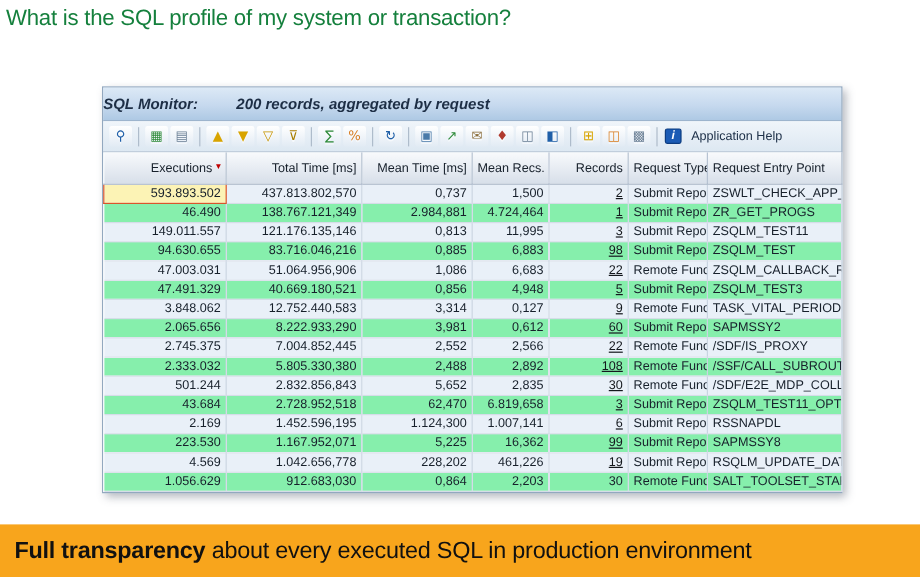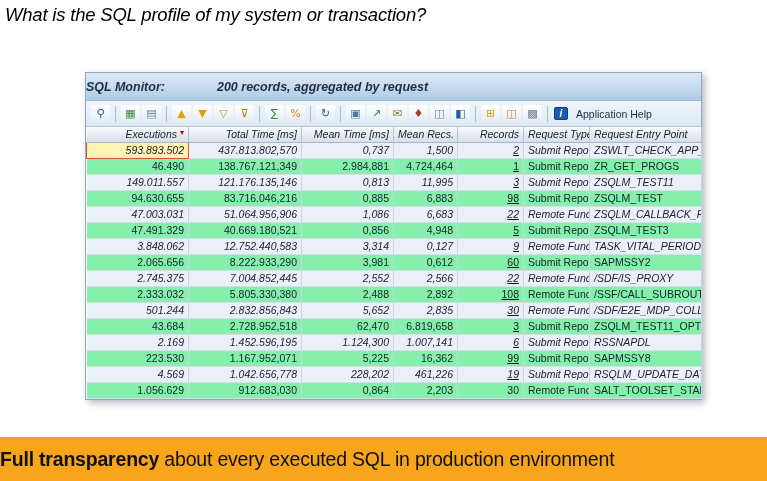--- a/index.html
+++ b/index.html
@@ -1,69 +1,69 @@
 <!DOCTYPE html>
 <html><head>
 <meta charset="utf-8">
 <style>
   * { margin:0; padding:0; box-sizing:border-box; }
   html,body { width:767px; height:481px; background:#ffffff; overflow:hidden;
               font-family:"Liberation Sans","DejaVu Sans",sans-serif; }
   .stage { position:relative; width:767px; height:481px; background:#fff; }
 
   
-  .heading { position:absolute; left:5px; top:2px; color:#000000;font-style:italic; }
+  .heading { position:absolute; left:5px; top:2px; color:#15803d; }
   .heading .h-line { font-size:18.5px; line-height:26px; letter-spacing:-0.2px; }
   .heading .arrow { margin-right:6px; }
 
   
   .sapwin { position:absolute; left:85px; top:72px; width:617px;
             border:1px solid #93a8bf; background:#e7eef6;
             box-shadow:3px 3px 7px rgba(90,100,115,0.45); }
   .titlebar { height:28px; display:flex; align-items:center; 
               background:linear-gradient(#dce9f6, #c6d9ee 55%, #aec9e4);
               border-bottom:1px solid #9db4cd; }
   .titlebar .t-label { font-size:12.5px; font-weight:bold; font-style:italic; color:#1d2e45; }
-  .titlebar .t-info  { font-size:12.5px; font-weight:bold; font-style:italic; color:#1d2e45; margin-left:52px; }
+  .titlebar .t-info  { font-size:12.5px; font-weight:bold; font-style:italic; color:#1d2e45; margin-left:32px; }
 
   .toolbar { height:26px; display:flex; align-items:center; padding:0 4px;
              background:linear-gradient(#f0f5fa, #dde8f2);
              border-bottom:1px solid #b9c6d6; }
   .tb-icon { width:19px; height:17px; display:inline-flex; align-items:center; justify-content:center;
              font-family:"DejaVu Sans",sans-serif; font-size:11px; line-height:1;
              border-radius:2px; cursor:default; margin:0 1px;
              background:linear-gradient(#ffffff,#e2ebf4);
              text-shadow:0 1px 0 rgba(255,255,255,.6); }
   .tb-sep { width:1px; height:16px; background:#aebccb; margin:0 4px; }
   .tb-help { display:inline-flex; align-items:center; margin-left:2px; }
   .tb-help .i-box { width:14px; height:13px; background:#1b5bb5; color:#fff; font-weight:bold;
                     font-size:10px; display:inline-flex; align-items:center; justify-content:center;
                     border:1px solid #0d3c80; border-radius:2px; font-style:italic; }
   .tb-help .i-label { font-size:10.5px; color:#20324a; margin-left:8px; }
 
   
   table.grid { border-collapse:collapse; table-layout:fixed; width:615px;
                font-size:10.5px; color:#17202b; background:#fbfdfe; }
-  table.grid th { height:15px; font-weight:normal; text-align:right; padding:0 4px;
+  table.grid th { height:26px; font-weight:normal; text-align:right; padding:0 4px;
                   background:linear-gradient(#f8fafc,#e6ebf2 55%,#d7dfe9);
                   border-right:1px solid #b6c2d2; border-bottom:1px solid #a9b6c8;
-                  white-space:nowrap; overflow:hidden;font-style:italic; }
+                  white-space:nowrap; overflow:hidden; }
   table.grid th.al { text-align:left; }
   table.grid td { height:16px; padding:0 4px; white-space:nowrap; overflow:hidden;
                   border-right:1px solid #c9d4e1; border-bottom:1px solid #d5dde8; }
   table.grid td.ar { text-align:right; }
-  table.grid tr.odd td  { background:#e9f0f8;font-style:italic; }
+  table.grid tr.odd td  { background:#e9f0f8; }
   table.grid tr.even td { background:#86efac; }
   table.grid td.sel { background:#fcf3b5 !important; border:1px solid #d9542b; }
   table.grid td.lnk { text-decoration:underline; cursor:pointer; color:#14181d; }
   .sort-glyph { color:#c00000; font-size:8px; margin-left:3px; vertical-align:top; }
 
   
   .banner { position:absolute; left:0; bottom:0; width:767px; height:44px;
-            background:#f8a51c; display:flex; align-items:center; }
+            background:#f8a51c; display:flex; align-items:center; padding-left:12px; }
   .banner .b-text { font-size:19.5px; color:#111; letter-spacing:-0.2px; }
   .banner .b-bold { font-weight:bold; }
 </style>
 </head>
 <body>
 
 <div class="stage">
 
   <div class="heading">
     <div class="h-line">What is the SQL profile of my system or transaction?</div>

